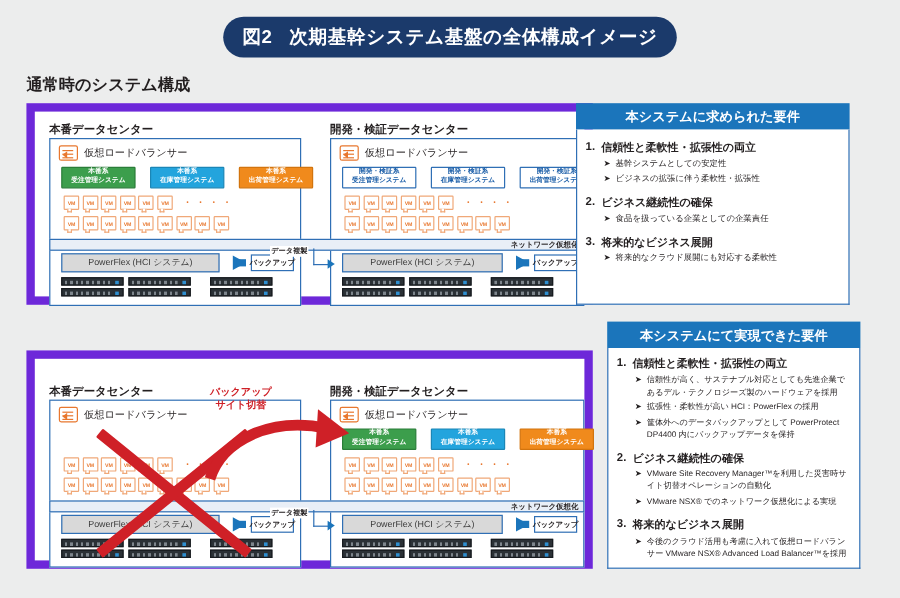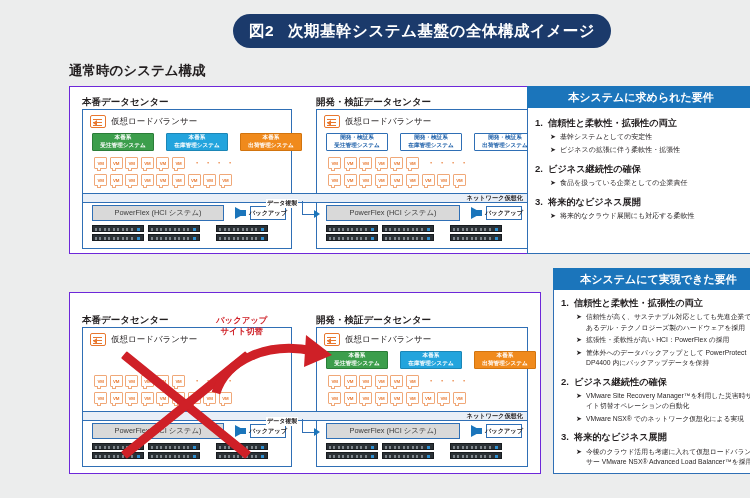--- a/index.html
+++ b/index.html
@@ -4,37 +4,37 @@
 <style>
   html,body{margin:0;padding:0;}
   body{
     width:750px;height:498px;
     background:#eceded;
     font-family:"Liberation Sans","DejaVu Sans",sans-serif;
     color:#231f20;
     overflow:hidden;
     position:relative;
   }
-  .page{position:absolute;inset:0;margin-left:47px;}
+  .page{position:absolute;inset:0;}
 
   
   .title-pill{
     position:absolute;left:186px;top:14px;width:378px;height:34px;
     background:#1b3a6b;border-radius:17px;
     display:flex;align-items:center;justify-content:center;
     color:#fff;font-size:15.5px;font-weight:bold;letter-spacing:.5px;
   }
   .title-pill .t-num{margin-right:14px;}
 
   
   .sec-head{position:absolute;font-size:13.5px;font-weight:bold;color:#231f20;}
 
   
   .diagram{
-    position:absolute;background:#fff;border:1px solid #6d28d9;
+    position:absolute;background:#fff;border:7px solid #6d28d9;
     box-sizing:border-box;
   }
   .dc-title{
     position:absolute;font-size:9.5px;font-weight:bold;color:#231f20;
     white-space:nowrap;
   }
   .dc-box{
     position:absolute;border:1px solid #2f6fb5;background:#fff;box-sizing:border-box;
   }
   .lb-row{position:absolute;display:flex;align-items:flex-end;gap:5px;}

